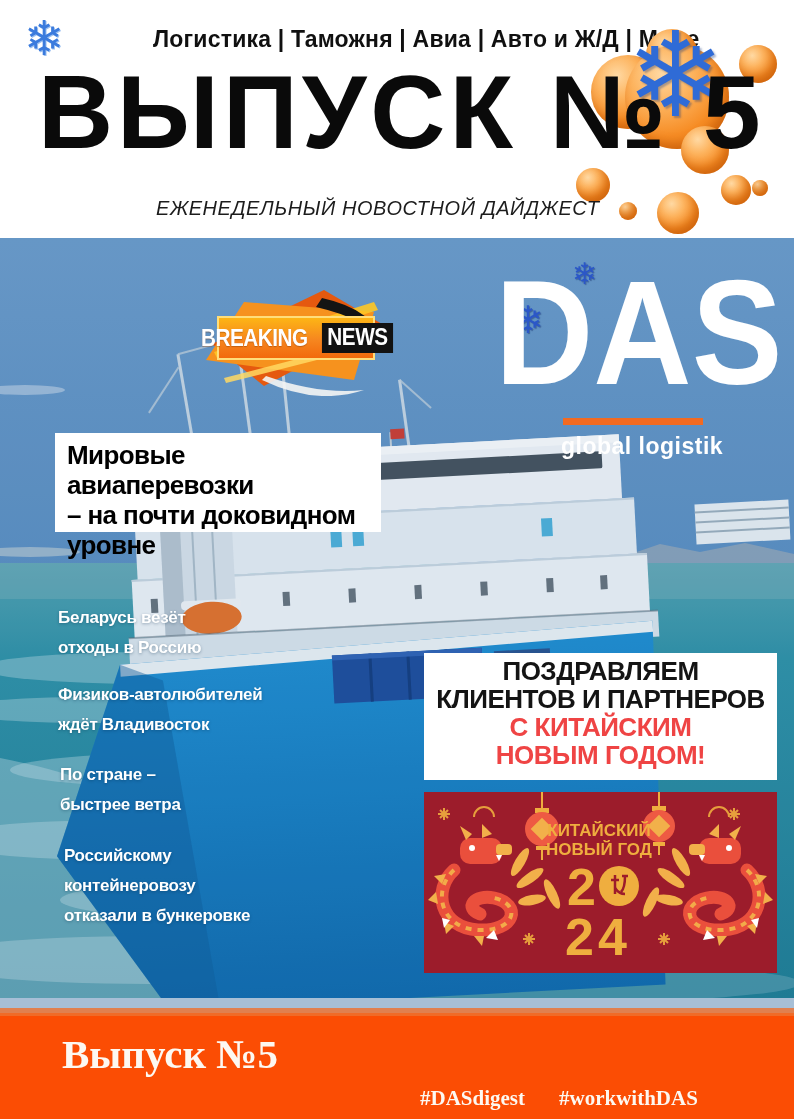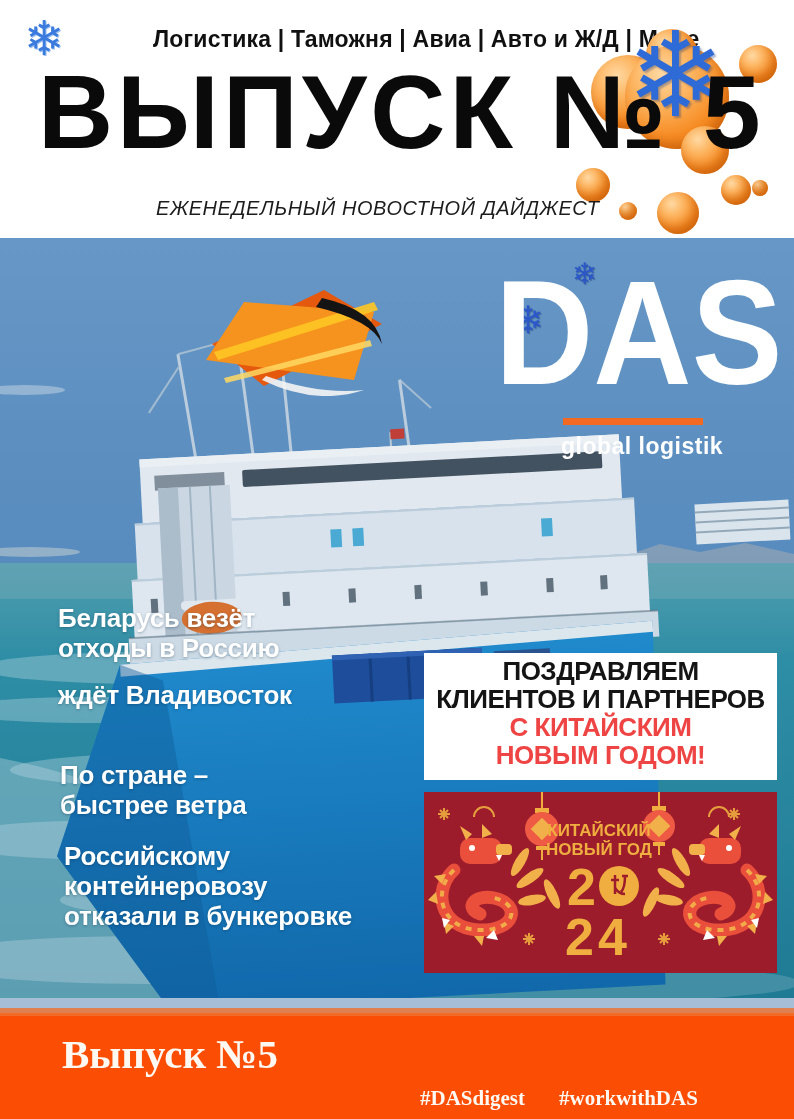--- a/index.html
+++ b/index.html
@@ -40,21 +40,21 @@
   .das-word{position:absolute;left:0;top:0;font-size:148px;line-height:.95;font-weight:bold;
             color:#ffffff;letter-spacing:0;transform:scaleX(.92);transform-origin:left top;}
   .das-line{position:absolute;left:68px;top:155px;width:140px;height:7px;background:#f26a21;}
   .das-tagline{position:absolute;left:66px;top:170px;font-size:23px;font-weight:600;color:#ffffff;
                letter-spacing:.5px;}
   
   .lead-box{position:absolute;left:55px;top:195px;width:326px;height:99px;background:#ffffff;
             box-sizing:border-box;padding:7px 12px;z-index:4;}
   .lead-box div{font-size:26px;font-weight:bold;color:#000;line-height:30px;letter-spacing:-.6px;}
   
-  .hl{position:absolute;color:#ffffff;font-weight:bold;font-size:26px;line-height:30px;
+  .hl{position:absolute;color:#ffffff;font-weight:bold;font-size:17px;line-height:30px;
       letter-spacing:-.3px;text-shadow:0 1px 3px rgba(0,40,70,.35);z-index:4;}
   .hl1{left:58px;top:365px;}
   .hl2{left:58px;top:442px;}
   .hl3{left:60px;top:522px;}
   .hl4{left:64px;top:603px;}
   
   .greet{position:absolute;left:424px;top:415px;width:353px;height:127px;background:#ffffff;
          z-index:4;text-align:center;box-sizing:border-box;padding-top:4px;}
   .greet div{font-size:26px;font-weight:bold;line-height:28px;letter-spacing:-.5px;}
   .greet .blk{color:#141414;}
@@ -219,34 +219,44 @@
 
     <div class="badge">
       <svg width="186" height="114" viewBox="0 0 186 114">
         <polygon points="8,62 120,8 178,42 60,104" fill="#e5590f"></polygon>
         <polygon points="2,78 150,98 170,30 40,20" fill="#f6921e"></polygon>
         <polygon points="10,70 170,20 174,28 14,78" fill="#ffc623" opacity=".9"></polygon>
         <polygon points="20,96 166,58 168,64 22,101" fill="#ffd861" opacity=".85"></polygon>
         <path d="M118 16 Q172 28 178 62 Q168 38 112 25 Z" fill="#141414"></path>
         <path d="M58 98 Q112 124 160 108 Q116 113 62 94 Z" fill="#f4f4f4" opacity=".9"></path>
       </svg>
+      <div class="bn-banner">
+        <span class="bn-word1">BREAKING</span>
+        <span class="bn-word2">NEWS</span>
+      </div>
     </div>
 
     <div class="das">
       <div class="das-word">DAS</div>
       <div class="das-line"></div>
       <div class="das-tagline">global logistik</div>
     </div>
 
+    <div class="lead-box">
+      <div>Мировые авиаперевозки</div>
+      <div>– на почти доковидном</div>
+      <div>уровне</div>
+    </div>
 
     <div class="hl hl1">
       <div>Беларусь везёт</div>
       <div>отходы в Россию</div>
     </div>
     <div class="hl hl2">
+      <div>Физиков-автолюбителей</div>
       <div>ждёт Владивосток</div>
     </div>
     <div class="hl hl3">
       <div>По стране –</div>
       <div>быстрее ветра</div>
     </div>
     <div class="hl hl4">
       <div>Российскому</div>
       <div>контейнеровозу</div>
       <div>отказали в бункеровке</div>

